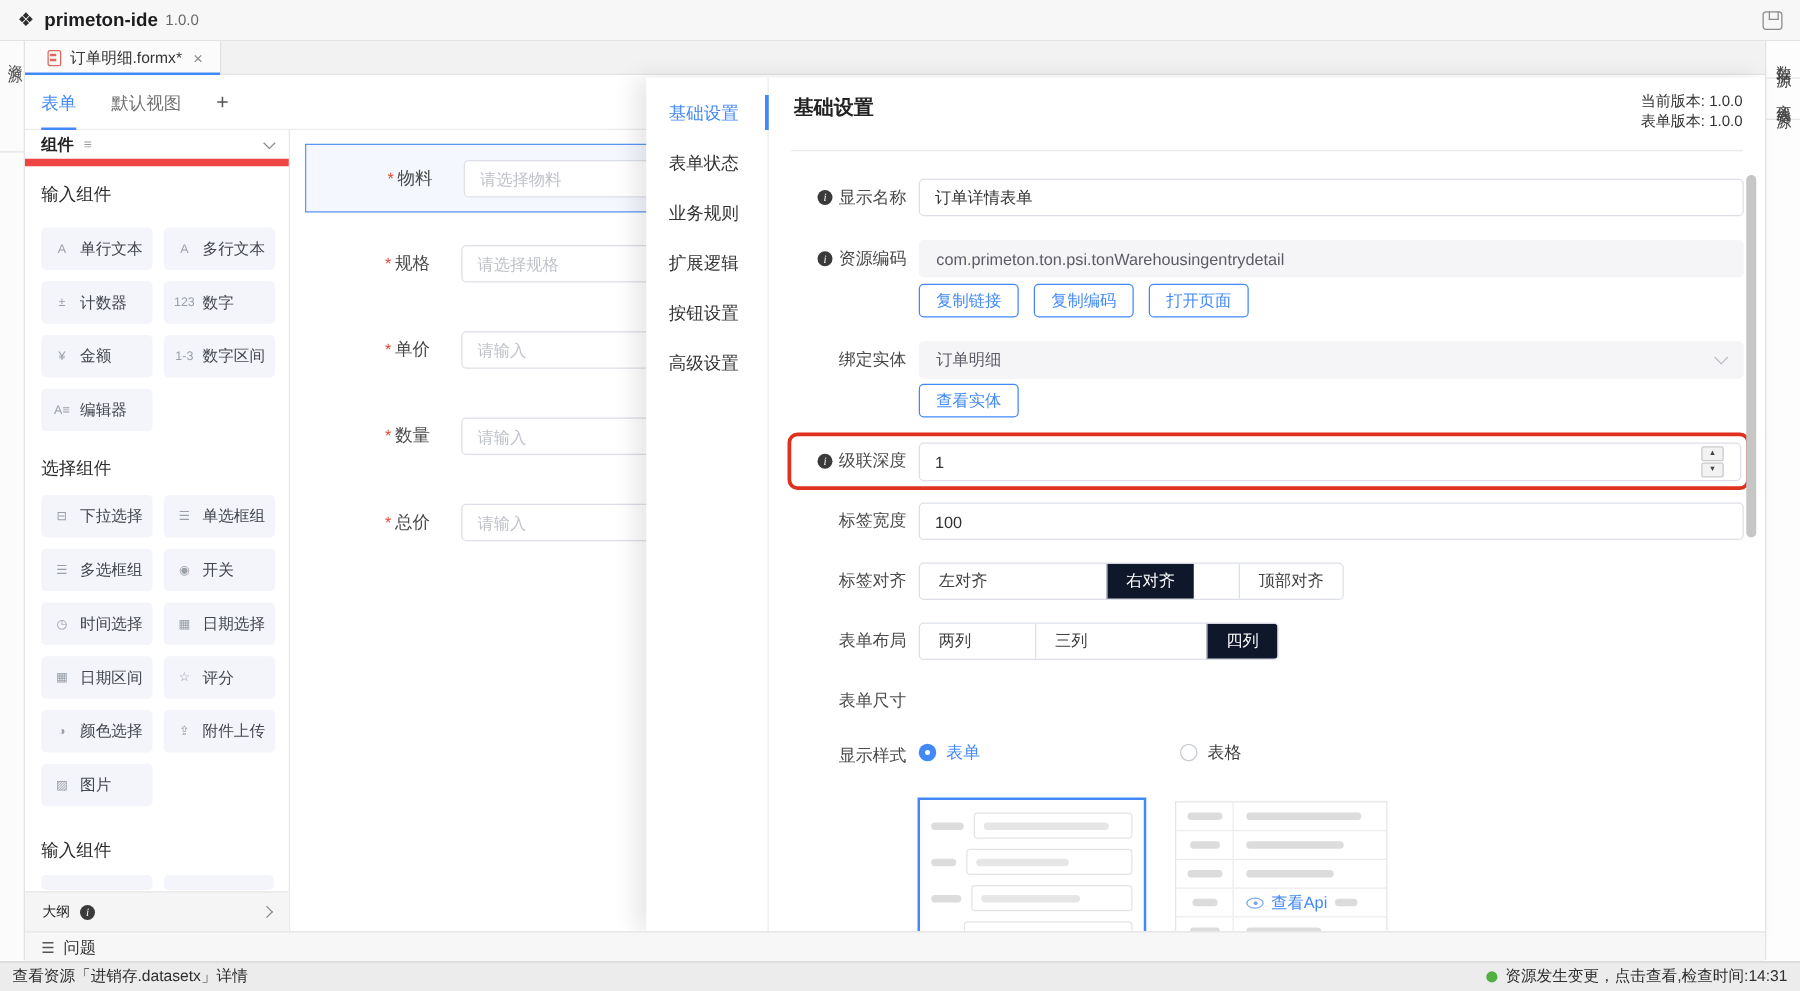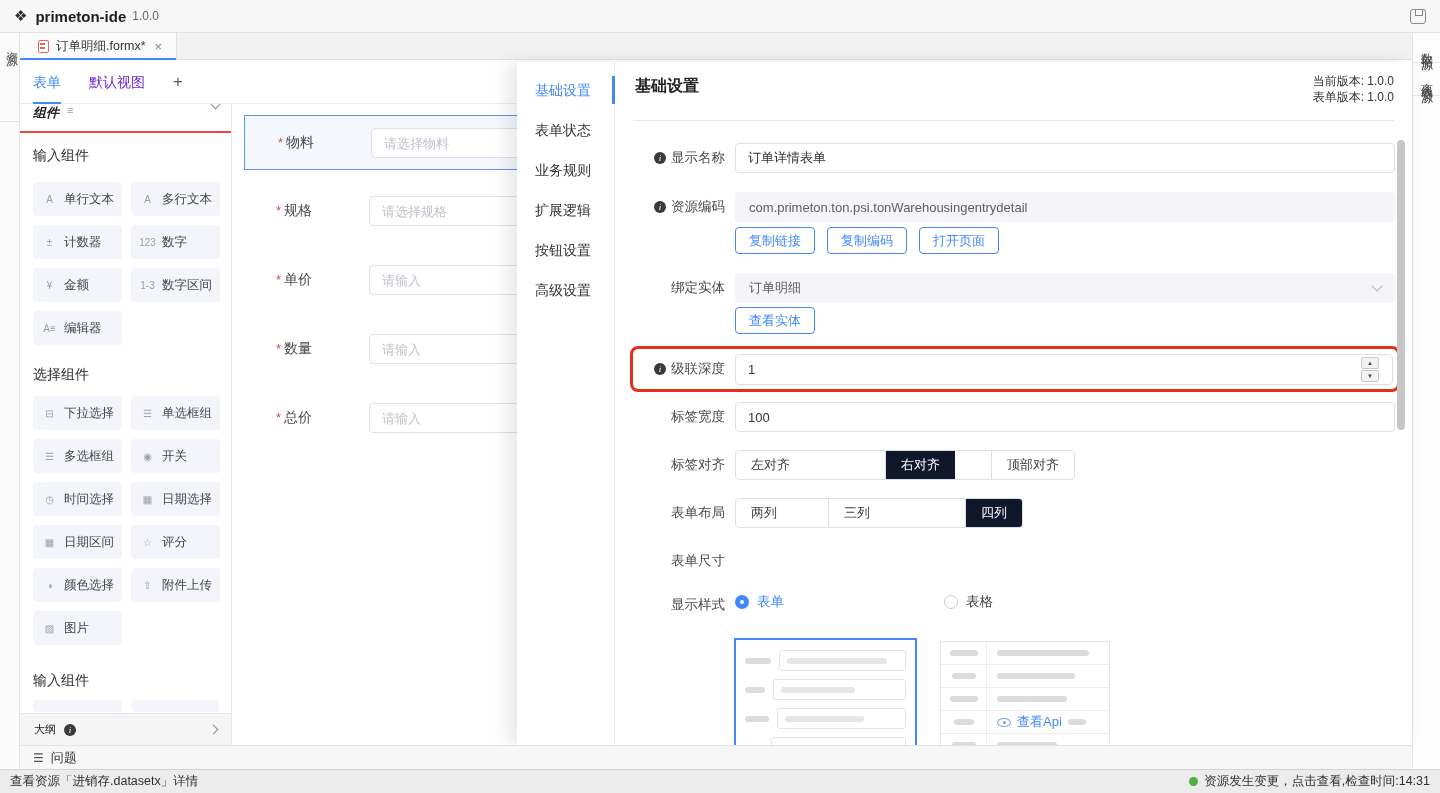--- a/index.html
+++ b/index.html
@@ -28,48 +28,48 @@
   .file-tab { position:relative; height:27px; padding:0 14px 0 18px; background:#fbfbfb; border-right:1px solid #e0e0e0; display:flex; align-items:center; gap:7px; }
   .file-tab::after { content:""; position:absolute; left:0; right:0; bottom:0; height:2px; background:#4289f7; }
   .doc-icon { width:11px; height:13px; border:1.5px solid #e0685c; border-radius:2px; position:relative; }
   .doc-icon::before { content:""; position:absolute; left:1px; top:2px; width:5px; height:1.5px; background:#e0685c; }
   .doc-icon::after { content:""; position:absolute; left:1px; top:6px; width:5px; height:1.5px; background:#e0685c; }
   .file-tab .tab-label { font-size:12.5px; color:#333; }
   .file-tab .tab-close { color:#888; font-size:13px; margin-left:2px; cursor:pointer; }
 
   
   #editor-tabs { left:20px; top:60px; width:497px; height:44px; background:#fff; border-bottom:1px solid #ebebeb; display:flex; align-items:center; padding-left:13px; gap:28px; }
-  .etab { font-size:14px; color:#6d28d9; position:relative; height:44px; line-height:44px; }
+  .etab { font-size:14px; color:#737373; position:relative; height:44px; line-height:44px; }
   .etab.active { color:#4289f7; }
   .etab.active::after { content:""; position:absolute; left:0; right:0; bottom:0; height:2px; background:#4289f7; }
   .etab.plus { font-size:17px; color:#555; }
 
   
   #left-panel { left:20px; top:104px; width:212px; height:641px; background:#fff; border-right:1px solid #e8e8e8; overflow:hidden; }
-  .panel-head { position:absolute; left:0; top:0; width:212px; height:29px; border-bottom:2px solid #ef4444; display:flex; align-items:flex-start; padding:0 13px;font-style:italic; }
+  .panel-head { position:absolute; left:0; top:0; width:212px; height:29px; border-bottom:6px solid #ef4444; display:flex; align-items:center; padding:0 13px; }
   .panel-head .ph-title { font-size:13px; font-weight:bold; color:#222; }
   .panel-head .drag-icon { font-size:11px; color:#9a9a9a; margin-left:8px; }
   .chev { display:inline-block; width:7px; height:7px; border-right:1.5px solid #8a8a8a; border-bottom:1.5px solid #8a8a8a; }
   .chev.down { transform:rotate(45deg); margin-left:auto; margin-top:-3px; }
   .chev.right { transform:rotate(-45deg); margin-left:auto; }
   .sec-title { position:absolute; left:13px; font-size:14px; color:#2b2b2b; font-weight:500; }
   .comp-grid { position:absolute; left:13px; width:186px; display:grid; grid-template-columns:1fr 1fr; gap:9px; }
   .comp-btn { height:34px; background:#f4f5fa; border-radius:4px; display:flex; align-items:center; padding:0 8px; gap:6px; cursor:grab; }
   .comp-btn .ci { width:17px; font-size:10px; color:#9aa0a8; text-align:center; flex:none; }
   .comp-btn .cl { font-size:12.5px; color:#42464d; white-space:nowrap; }
   .ghost-btn { height:12px; background:#f4f5fa; border-radius:4px; }
   #outline-row { position:absolute; left:0; top:609px; width:211px; height:32px; background:#f5f5f5; border-top:1px solid #e7e7e7; display:flex; align-items:center; padding:0 14px; gap:8px; }
   #outline-row .ol-label { font-size:11px; font-weight:500; color:#222; }
   .info-icon { display:inline-flex; width:12px; height:12px; border-radius:50%; background:#3a3a3a; color:#fff; align-items:center; justify-content:center; font-size:9px; font-style:italic; flex:none; }
   .info-icon::before { content:"i"; font-family:"Liberation Serif", serif; }
 
   
   #canvas { left:232px; top:104px; width:1180px; height:641px; background:#fff; }
   .field-row { position:absolute; left:12px; width:560px; height:30px; display:flex; align-items:center; }
-  .f-label { width:100px; text-align:center; font-size:14px; color:#4a4a4a; padding-right:0; flex:none; }
+  .f-label { width:100px; text-align:right; font-size:14px; color:#4a4a4a; padding-right:0; flex:none; }
   .f-star { color:#e2483d; margin-right:3px; font-size:13px; }
   .f-input { margin-left:25px; width:420px; height:30px; background:#fff; border:1px solid #dcdfe6; border-radius:4px; font-size:13px; color:#333; padding:0 12px; outline:none; }
   .f-input::placeholder { color:#bfc3c9; }
   #sel-box { position:absolute; left:12px; top:11px; width:560px; height:55px; background:#f4f8fe; border:1px solid #5a96f2; }
   #sel-box .field-row { left:1px; top:12px; }
 
   
   #drawer { left:517px; top:62px; width:895px; height:683px; background:#fff; box-shadow:-8px 0 18px rgba(0,0,0,0.10); overflow:hidden; }
   #drawer-menu { position:absolute; left:0; top:0; width:98px; height:683px; border-right:1px solid #ebebeb; padding-top:8px; }
   .dmenu-item { position:relative; height:40px; line-height:40px; padding-left:18px; font-size:14px; color:#333; cursor:pointer; }

